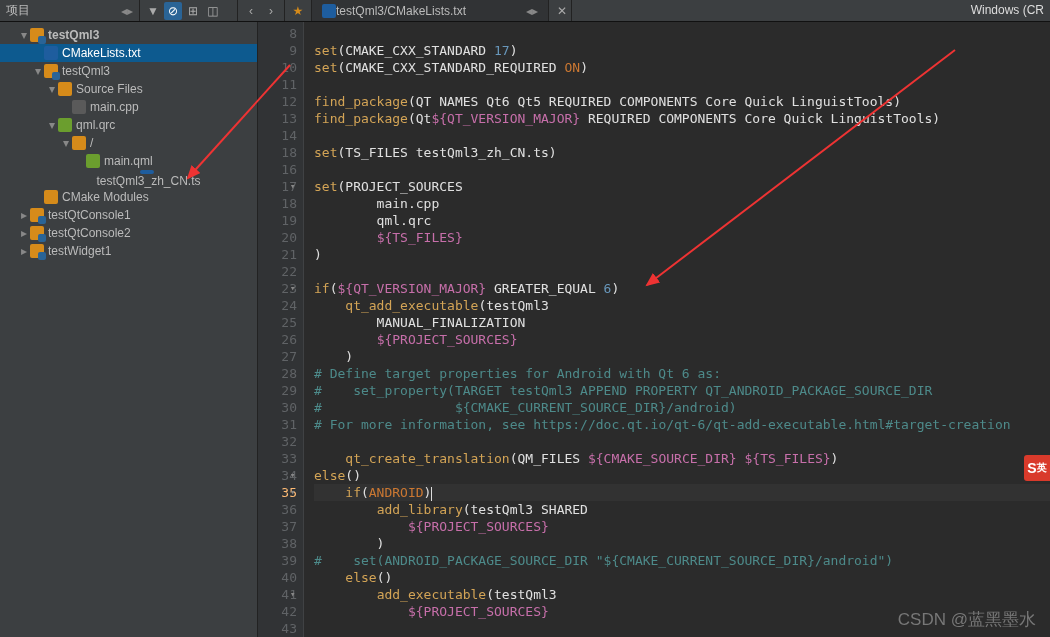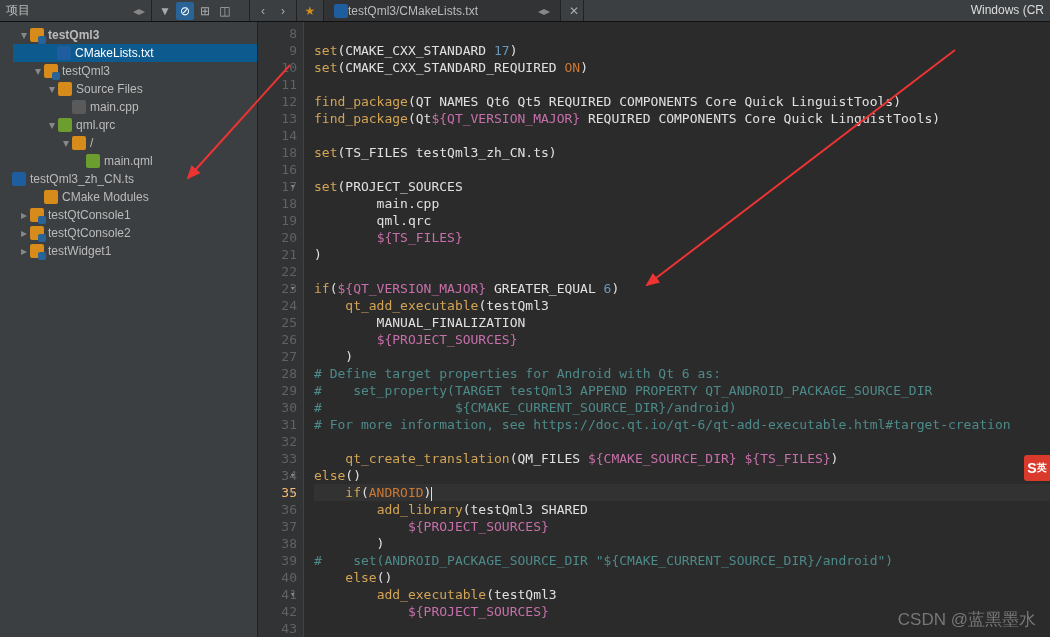--- a/index.html
+++ b/index.html
@@ -12,21 +12,21 @@
   .tab { display:flex; align-items:center; padding:0 10px; background:#313335; border-right:1px solid #222; }
   .tab .icon { width:14px; height:14px; }
   .dropdown-arrow { color:#888; }
   .close-x { color:#aaa; margin-left:4px; }
   .main { display:flex; height:calc(100% - 22px); }
   .sidebar { width:258px; background:#3c3f41; border-right:1px solid #222; overflow:hidden; }
   .tree { padding-top:4px; }
   .node { display:flex; align-items:center; height:18px; padding-right:6px; white-space:nowrap; }
   .node .chev { width:12px; text-align:center; color:#888; }
   .node .icon { margin-right:4px; }
-  .node.selected { background:#0d5a8f; color:#fff;margin-left:13px; }
+  .node.selected { background:#0d5a8f; color:#fff; }
   .icon { display:inline-block; width:14px; height:14px; border-radius:2px; vertical-align:middle; }
   .i-proj { background:#d68b1a; position:relative; }
   .i-proj::after { content:""; position:absolute; width:8px;height:8px; background:#2a6496; border-radius:2px; right:-2px; bottom:-2px; }
   .i-cmake { background:#1e5d9e; }
   .i-folder { background:#d68b1a; }
   .i-cpp { background:#5a5a5a; }
   .i-qrc { background:#6b9e2e; }
   .i-qml { background:#6b9e2e; }
   .i-ts { background:#1e5d9e; }
   .editor { flex:1; display:flex; background:#2b2b2b; font-family:Consolas,monospace; font-size:13px; position:relative; }
@@ -47,21 +47,21 @@
   .right-kit { position:absolute; right:6px; top:3px; color:#ddd; }
   .watermark { position:absolute; right:14px; bottom:6px; color:#777; font-size:17px; }
   .badge { position:absolute; right:0; top:455px; width:26px; height:26px; background:#d93a2b; border-radius:3px 0 0 3px; color:#fff; display:flex; align-items:center; justify-content:center; font-weight:bold; font-size:14px; }
   svg.arrow { position:absolute; pointer-events:none; }
   .caret { display:inline-block; width:0; border-left:1px solid #ddd; height:14px; vertical-align:middle; }
 </style>
 </head>
 <body>
 
 <div class="top-row">
-  <div class="panel-title" style="width:152px;">
+  <div class="panel-title" style="width:140px;">
     <span>项目</span>
     <span class="dropdown-arrow" style="margin-left:auto;">◂▸</span>
   </div>
   <div class="toolbar" style="width:98px;">
     <span class="tbtn">▼</span>
     <span class="tbtn chain">⊘</span>
     <span class="tbtn">⊞</span>
     <span class="tbtn">◫</span>
   </div>
   <div class="toolbar">
@@ -118,21 +118,21 @@
         <div class="node" style="padding-left: 60px;">
           <span class="chev">▾</span>
           <span class="icon i-folder"></span>
           <span>/</span>
         </div>
         <div class="node" style="padding-left: 74px;">
           <span class="chev"></span>
           <span class="icon i-qml"></span>
           <span>main.qml</span>
         </div>
-        <div class="node" style="">
+        <div class="node" style="padding-left: 46px; flex-direction: column;">
           <span class="chev"></span>
           <span class="icon i-ts"></span>
           <span>testQml3_zh_CN.ts</span>
         </div>
         <div class="node" style="padding-left: 32px;">
           <span class="chev"></span>
           <span class="icon i-folder"></span>
           <span>CMake Modules</span>
         </div>
         <div class="node" style="padding-left: 18px;">

